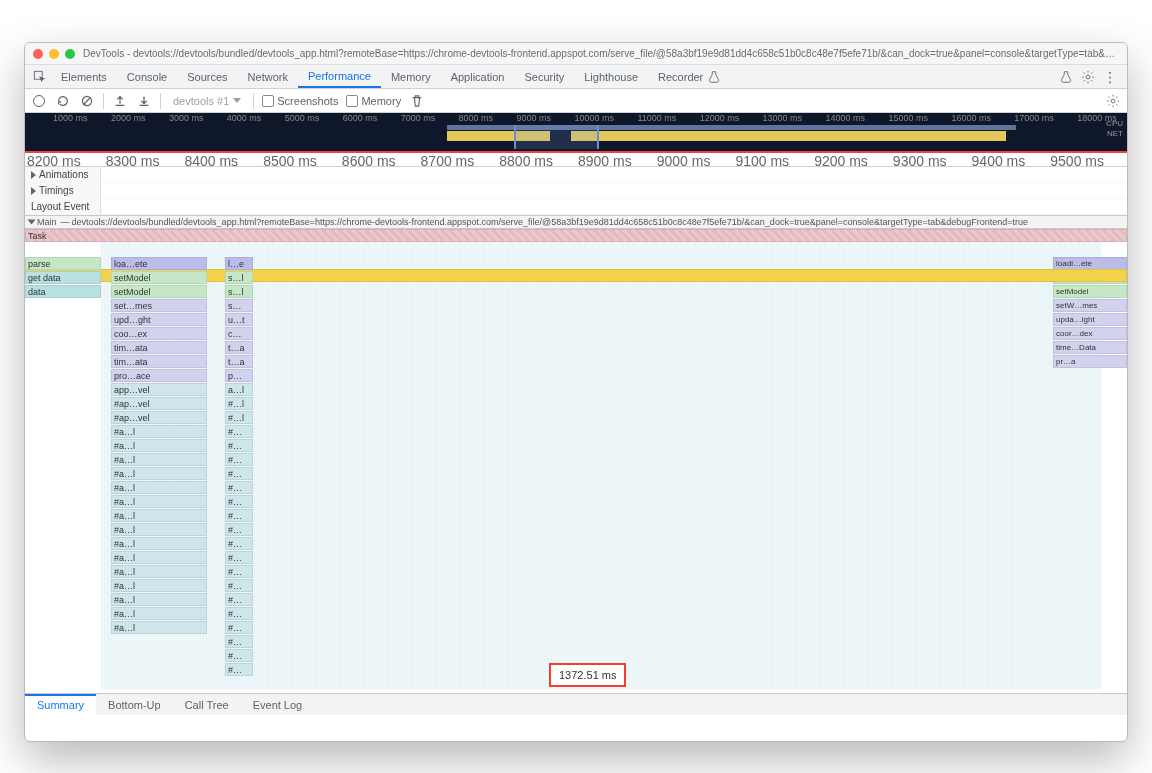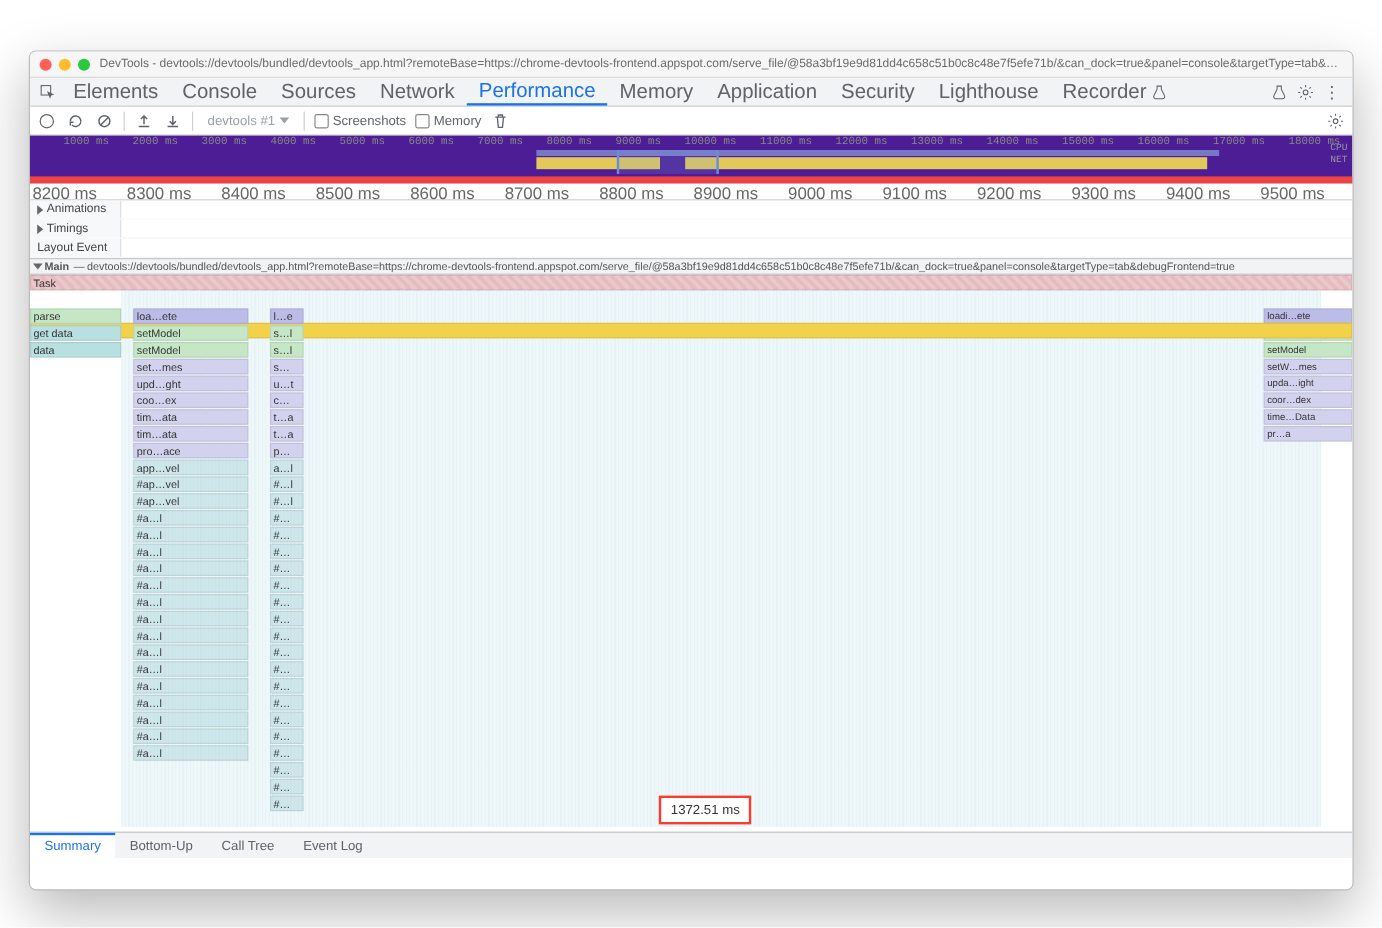--- a/index.html
+++ b/index.html
@@ -7,34 +7,34 @@
 .shadow-wrap { width: 1152px; height: 773px; position: relative; }
 .window { position: absolute; left: 24px; top: 42px; width: 1104px; height: 700px; border: 1px solid #bcbcbc; border-radius: 6px; box-shadow: 0 18px 46px rgba(0,0,0,.28); background: #fff; overflow: hidden; }
 .titlebar { height: 22px; background: #f6f6f6; border-bottom: 1px solid #dcdcdc; display: flex; align-items: center; padding: 0 8px; }
 .traffic { display: flex; gap: 6px; margin-right: 8px; }
 .dot { width: 10px; height: 10px; border-radius: 50%; }
 .red { background: #ff5f57; } .yellow { background: #febc2e; } .green { background: #28c840; }
 .title-text { flex: 1; font-size: 10px; color: #6b6b6b; white-space: nowrap; overflow: hidden; text-overflow: ellipsis; }
 .tabs-row { height: 24px; background: #f1f3f4; border-bottom: 1px solid #d0d0d0; display: flex; align-items: center; padding: 0 4px; }
 .inspect-btn { width: 22px; height: 22px; display: flex; align-items: center; justify-content: center; color: #5f6368; }
 .tabs { display: flex; align-items: center; height: 100%; }
-.tab { padding: 0 10px; height: 100%; display: flex; align-items: center; font-size: 17px; color: #5f6368; cursor: pointer; }
+.tab { padding: 0 10px; height: 100%; display: flex; align-items: center; font-size: 11px; color: #5f6368; cursor: pointer; }
 .tab.active { color: #1a73e8; border-bottom: 2px solid #1a73e8; }
 .tabs-right { margin-left: auto; display: flex; align-items: center; gap: 8px; color: #5f6368; padding-right: 6px; }
 .flask { width: 14px; height: 14px; }
 .toolbar { height: 24px; border-bottom: 1px solid #d0d0d0; display: flex; align-items: center; padding: 0 6px; gap: 8px; color: #5f6368; }
 .tb-ico { width: 16px; height: 16px; display: inline-flex; align-items: center; justify-content: center; }
 .tb-sep { width: 1px; height: 16px; background: #d0d0d0; }
 .rec-dot { width: 12px; height: 12px; border: 1.5px solid #5f6368; border-radius: 50%; }
 .select-box { display: flex; align-items: center; gap: 4px; font-size: 11px; color: #9aa0a6; padding: 2px 4px; border-radius: 2px; }
 .chev { width: 0; height: 0; border-left: 4px solid transparent; border-right: 4px solid transparent; border-top: 5px solid #9aa0a6; }
 .chk { width: 12px; height: 12px; border: 1px solid #888; border-radius: 2px; margin-right: 3px; background: #fff; }
 .chklabel { display: flex; align-items: center; font-size: 11px; color: #5f6368; }
 .gear-right { margin-left: auto; }
-.overview { height: 40px; background: #4c1d95; border-bottom: 6px solid #ef4444; position: relative; font-family: Liberation Mono, monospace; }
+.overview { height: 40px; background: #0f172a; border-bottom: 2px solid #ef4444; position: relative; }
 .ov-ticks { position: absolute; top: 0; left: 28px; right: 10px; height: 12px; display: flex; justify-content: space-between; font-size: 9px; color: #888; }
 .ov-body { position: absolute; top: 12px; left: 28px; right: 38px; bottom: 2px; }
 .ov-stripe { position: absolute; top: 6px; height: 10px; background: #e3c85a; }
 .ov-stripe2 { position: absolute; top: 0; height: 5px; background: #93b5e8; opacity: .6; }
 .ov-sel { position: absolute; top: 0; bottom: 0; background: rgba(120,160,230,.18); border-left: 2px solid #6a8dd6; border-right: 2px solid #6a8dd6; }
 .ov-side { position: absolute; right: 4px; top: 6px; font-size: 8px; color: #999; text-align: right; line-height: 10px; }
 .ruler { height: 14px; background: #fff; border-bottom: 1px solid #d0d0d0; position: relative; font-size: 14px; color: #666; }
 .ruler-tick { position: absolute; top: 0; padding-left: 2px; }
 .tracks { position: relative; height: 548px; overflow: hidden; }
 .track-row { display: flex; align-items: center; height: 16px; border-bottom: 1px solid rgba(0,0,0,.03); font-size: 10px; }
@@ -242,21 +242,21 @@
       <div class="track-body"></div>
     </div>
 
     <div class="track-row">
       <div class="track-label" style="width:76px">Layout Event</div>
       <div class="track-body"></div>
     </div>
 
     <div class="main-header">
       <span class="tri open"></span>
-      <span style="padding-right:4px;font-weight:700;">Main</span>
+      <span style="padding-right:4px;font-weight:400;">Main</span>
       <span>—</span>
       <span class="main-header-text">devtools://devtools/bundled/devtools_app.html?remoteBase=https://chrome-devtools-frontend.appspot.com/serve_file/@58a3bf19e9d81dd4c658c51b0c8c48e7f5efe71b/&amp;can_dock=true&amp;panel=console&amp;targetType=tab&amp;debugFrontend=true</span>
     </div>
 
     <div class="flame" id="flame" style="height:460px;">
       <div class="flame-area" id="flame-area"></div>
       <div class="right-rail" id="right-rail">
             <div class="rr-bar c-violet" style="top: 28px;">loadi…ete</div>
             <div class="rr-bar c-green" style="top: 42px;">setModel</div>
             <div class="rr-bar c-green" style="top: 56px;">setModel</div>

